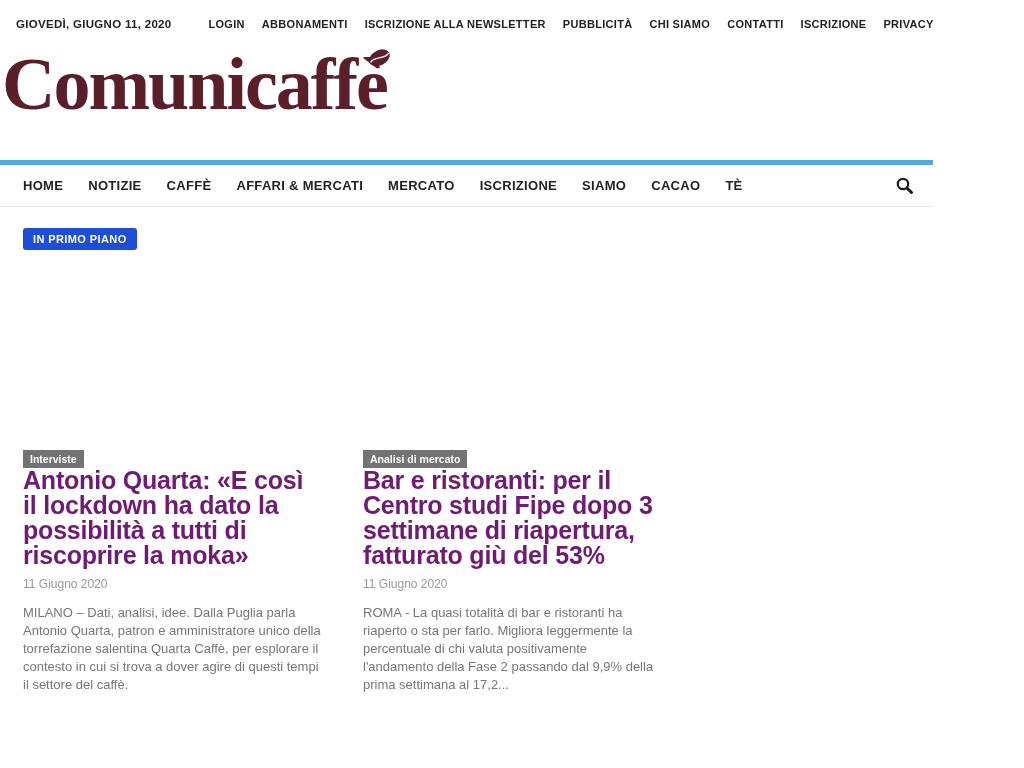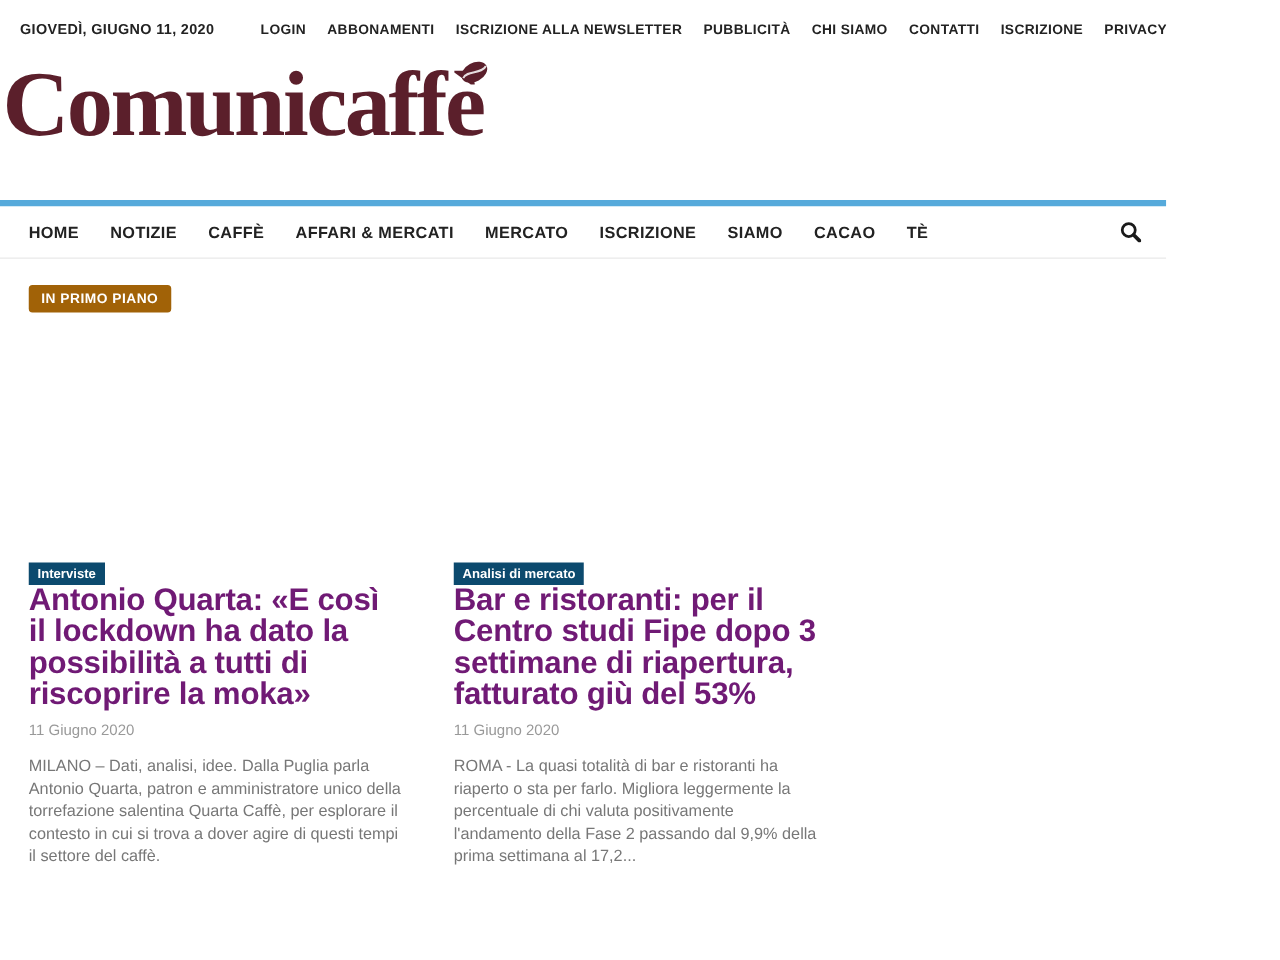--- a/index.html
+++ b/index.html
@@ -20,25 +20,25 @@
   .logo-bean { position:absolute; top:1px; right:-6px; width:27px; height:20px; }
 
   
   .mainnav { border-top:5px solid #56aadb; border-bottom:1px solid #e9e9e9; background:#fff; height:47px; display:flex; align-items:center; padding:0 16px 0 23px; }
   .mainnav-items { display:flex; align-items:center; gap:25px; }
   .mainnav-items a { font-size:13px; font-weight:bold; color:#222; letter-spacing:.3px; text-decoration:none; white-space:nowrap; cursor:pointer; }
   .nav-search { margin-left:auto; width:26px; height:26px; display:flex; align-items:center; justify-content:center; cursor:pointer; }
 
   
   .content { padding:0 23px; }
-  .section-badge { display:inline-block; background:#a16207; color:#fff; font-size:11px; font-weight:bold; letter-spacing:.4px; padding:5px 10px 5px 10px; border-radius:3px; margin-top:21px; }
+  .section-badge { display:inline-block; background:#1d4ed8; color:#fff; font-size:11px; font-weight:bold; letter-spacing:.4px; padding:5px 10px 5px 10px; border-radius:3px; margin-top:21px; }
   .grid { display:flex; gap:42px; margin-top:2px; }
   .col { width:298px; }
   .thumb { width:298px; height:196px; background:#fff; display:block; }
-  .cat-badge { display:inline-block; background:#0c4a6e; color:#fff; font-size:10.5px; font-weight:bold; padding:3px 7px; margin-top:2px; cursor:pointer; }
+  .cat-badge { display:inline-block; background:#737373; color:#fff; font-size:10.5px; font-weight:bold; padding:3px 7px; margin-top:2px; cursor:pointer; }
   .art-title { font-size:25px; line-height:25px; font-weight:bold; color:#701a75; letter-spacing:-0.2px; cursor:pointer; }
   .art-date { font-size:12px; color:#999; margin-top:9px; }
   .art-excerpt { font-size:13px; line-height:18px; color:#777; margin-top:13px; }
   .bottom-badge-wrap { margin-top:61px; }
 </style>
 </head>
 <body>
 
 <div class="page">
 

